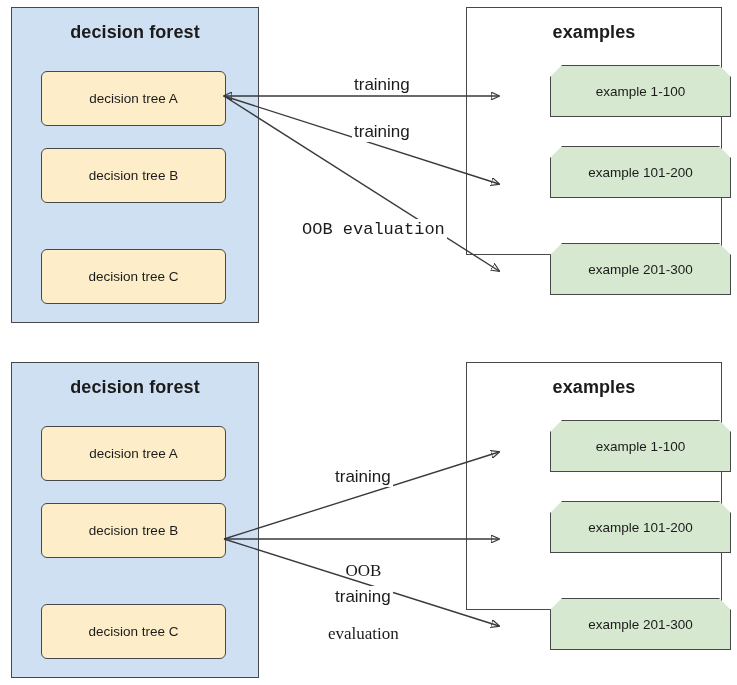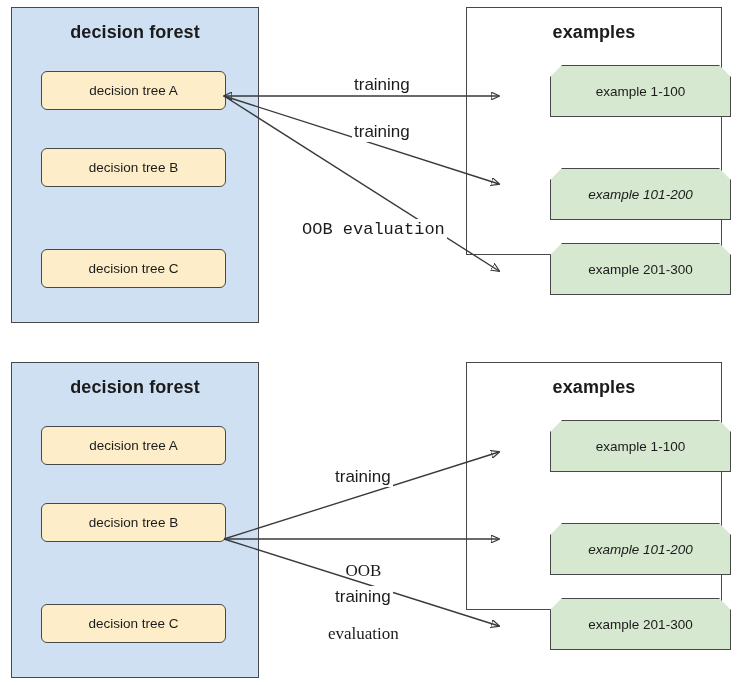--- a/index.html
+++ b/index.html
@@ -52,21 +52,21 @@
     font-weight: bold;
     color: #1b1b1b;
     letter-spacing: 0.1px;
   }
 
   .tree-box {
     position: absolute;
     box-sizing: border-box;
     left: 29px;
     width: 185px;
-    height: 39px;
+    height: 55px;
     background: #fdeec9;
     border: 1.4px solid #46484a;
     border-radius: 6px;
     display: flex;
     align-items: center;
     justify-content: center;
     font-size: 13.5px;
     color: #1b1b1b;
   }
   .tree-a { top: 63px; }
@@ -89,21 +89,21 @@
     clip-path: polygon(0 12px, 12px 0, calc(100% - 12px) 0, 100% 12px, 100% 100%, 0 100%);
     margin-left: 44px;
   }
   .example-box::after {
     content: "";
     position: absolute;
     left: -1.4px; right: -1.4px; top: -1.4px; bottom: -1.4px;
     pointer-events: none;
   }
   .ex-1 { top: 57px; }
-  .ex-2 { top: 160px; font-style: italic; }
+  .ex-2 { top: 138px; }
   .ex-3 { top: 235px; }
 
   .edge-layer {
     position: absolute;
     left: 0; top: 0;
     width: 737px;
     height: 343px;
     pointer-events: none;
   }
   .edge-layer line, .edge-layer path {

